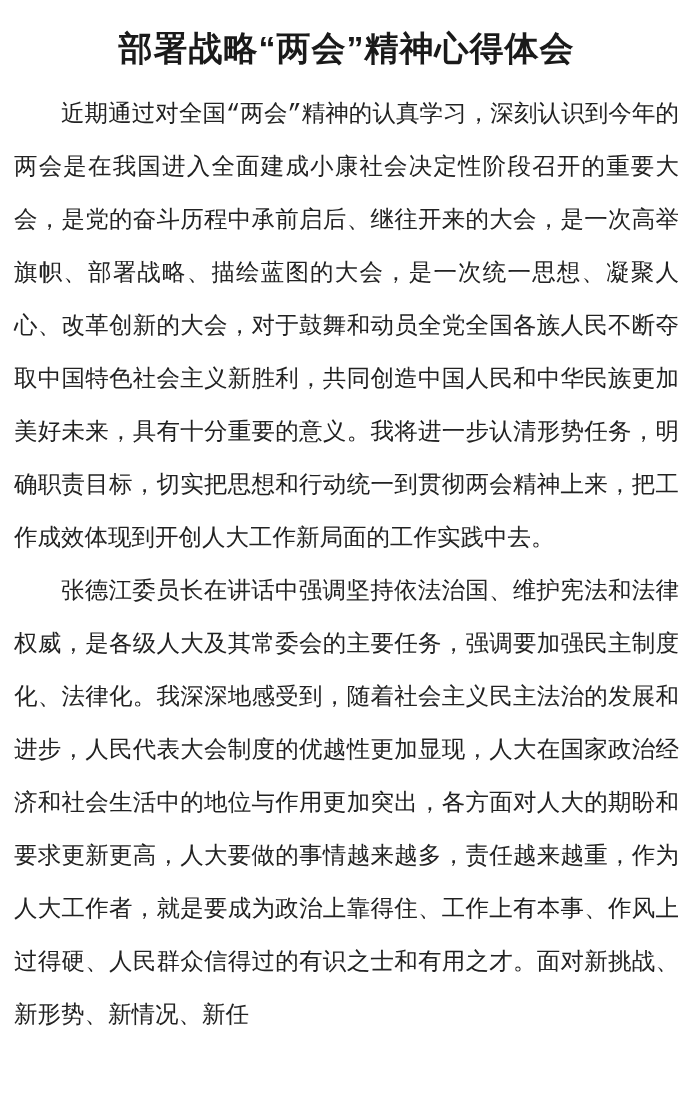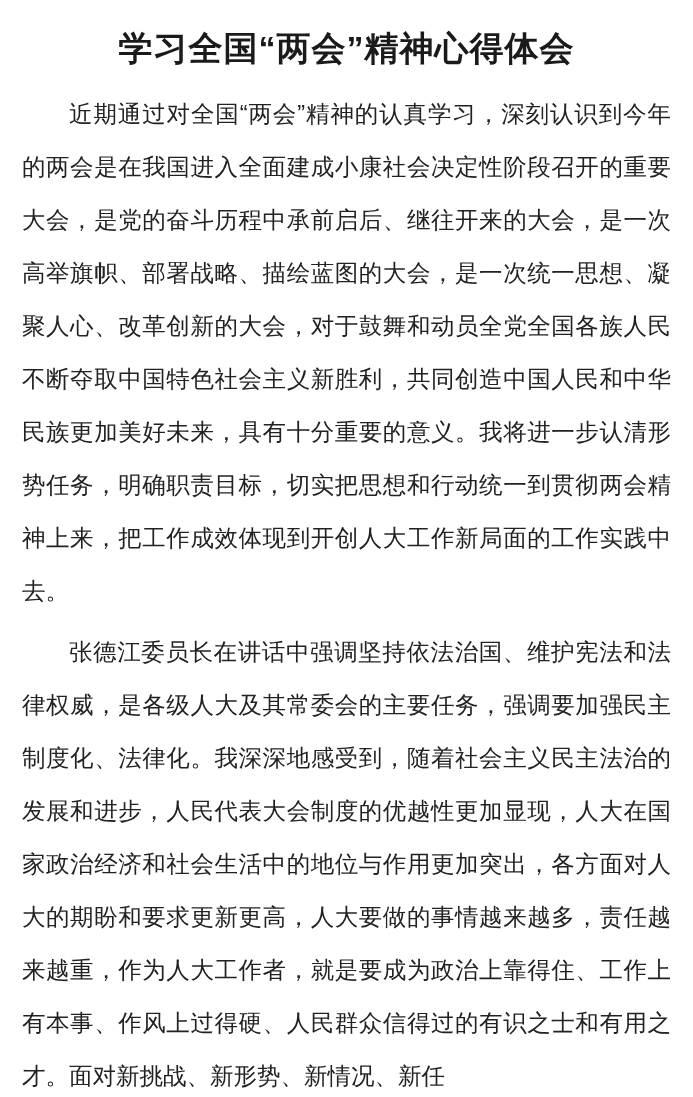--- a/index.html
+++ b/index.html
@@ -32,29 +32,30 @@
   }
   .body-text {
     font-size: 23.5px;
     color: #222222;
     line-height: 53px;
     text-align: justify;
     text-justify: inter-ideograph;
     letter-spacing: 0px;
   }
   .body-text p {
-    margin: 8px;
+    margin: 0;
     text-indent: 2em;
+    font-family: Liberation Mono, monospace;
   }
 </style>
 </head>
 <body>
 
 <div class="page">
 
-  <h1 class="doc-title">学习全国“两会”精神心得体会</h1>
+  <h1 class="doc-title">部署战略“两会”精神心得体会</h1>
 
   <div class="body-text">
     <p>近期通过对全国“两会”精神的认真学习，深刻认识到今年的两会是在我国进入全面建成小康社会决定性阶段召开的重要大会，是党的奋斗历程中承前启后、继往开来的大会，是一次高举旗帜、部署战略、描绘蓝图的大会，是一次统一思想、凝聚人心、改革创新的大会，对于鼓舞和动员全党全国各族人民不断夺取中国特色社会主义新胜利，共同创造中国人民和中华民族更加美好未来，具有十分重要的意义。我将进一步认清形势任务，明确职责目标，切实把思想和行动统一到贯彻两会精神上来，把工作成效体现到开创人大工作新局面的工作实践中去。</p>
     <p>张德江委员长在讲话中强调坚持依法治国、维护宪法和法律权威，是各级人大及其常委会的主要任务，强调要加强民主制度化、法律化。我深深地感受到，随着社会主义民主法治的发展和进步，人民代表大会制度的优越性更加显现，人大在国家政治经济和社会生活中的地位与作用更加突出，各方面对人大的期盼和要求更新更高，人大要做的事情越来越多，责任越来越重，作为人大工作者，就是要成为政治上靠得住、工作上有本事、作风上过得硬、人民群众信得过的有识之士和有用之才。面对新挑战、新形势、新情况、新任</p>
   </div>
 
 </div>
 
 </body></html>

